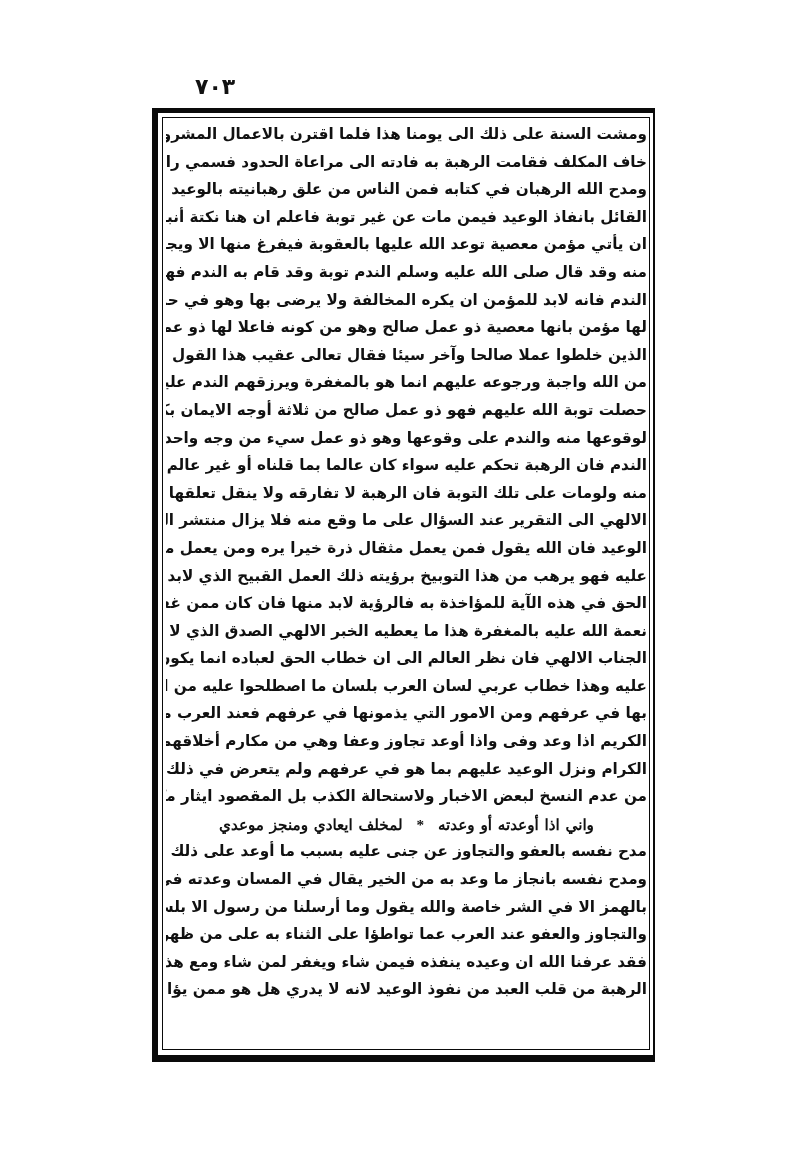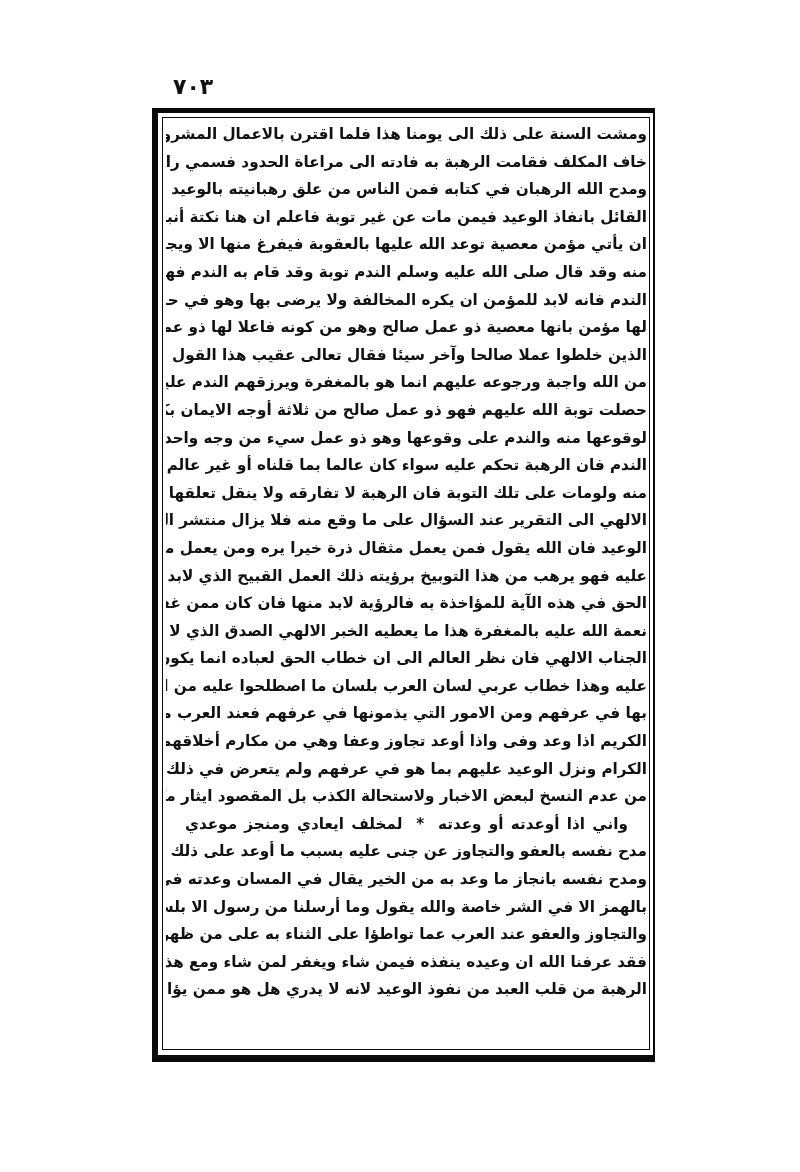--- a/index.html
+++ b/index.html
@@ -10,21 +10,21 @@
   body {
     width: 800px;
     height: 1172px;
     position: relative;
     overflow: hidden;
     font-family: "DejaVu Sans", sans-serif;
     color: #111111;
   }
   .page-number {
     position: absolute;
-    left: 173px;
+    left: 195px;
     top: 74px;
     font-size: 22px;
     font-weight: bold;
     letter-spacing: 1px;
     color: #111;
   }
   .frame-outer {
     position: absolute;
     left: 152px;
     top: 108px;
@@ -65,20 +65,21 @@
     color: #111;
     letter-spacing: -0.3px;
   }
   .line.short {
     text-align-last: right;
   }
   .line.verse {
     text-align: left;
     text-align-last: center;
     word-spacing: 2px;
+    font-family: Liberation Serif, serif;
   }
   .verse .star {
     display: inline-block;
     margin: 0 14px;
   }
 </style>
 </head>
 <body>
 
 <div class="page-number">٧٠٣</div>

